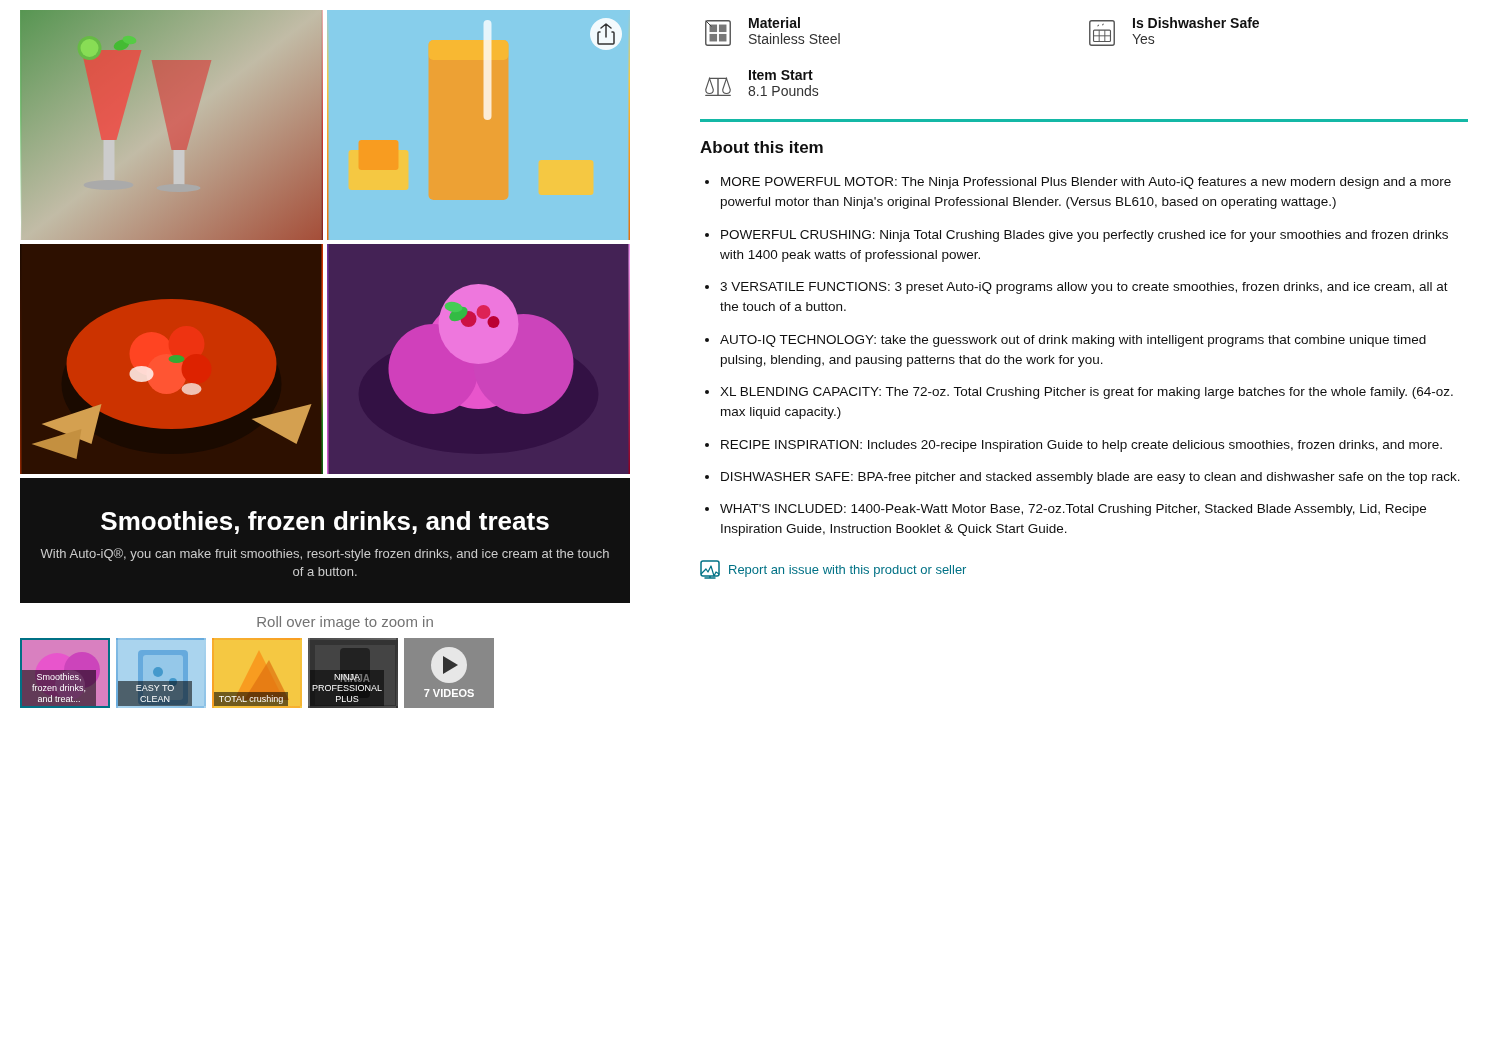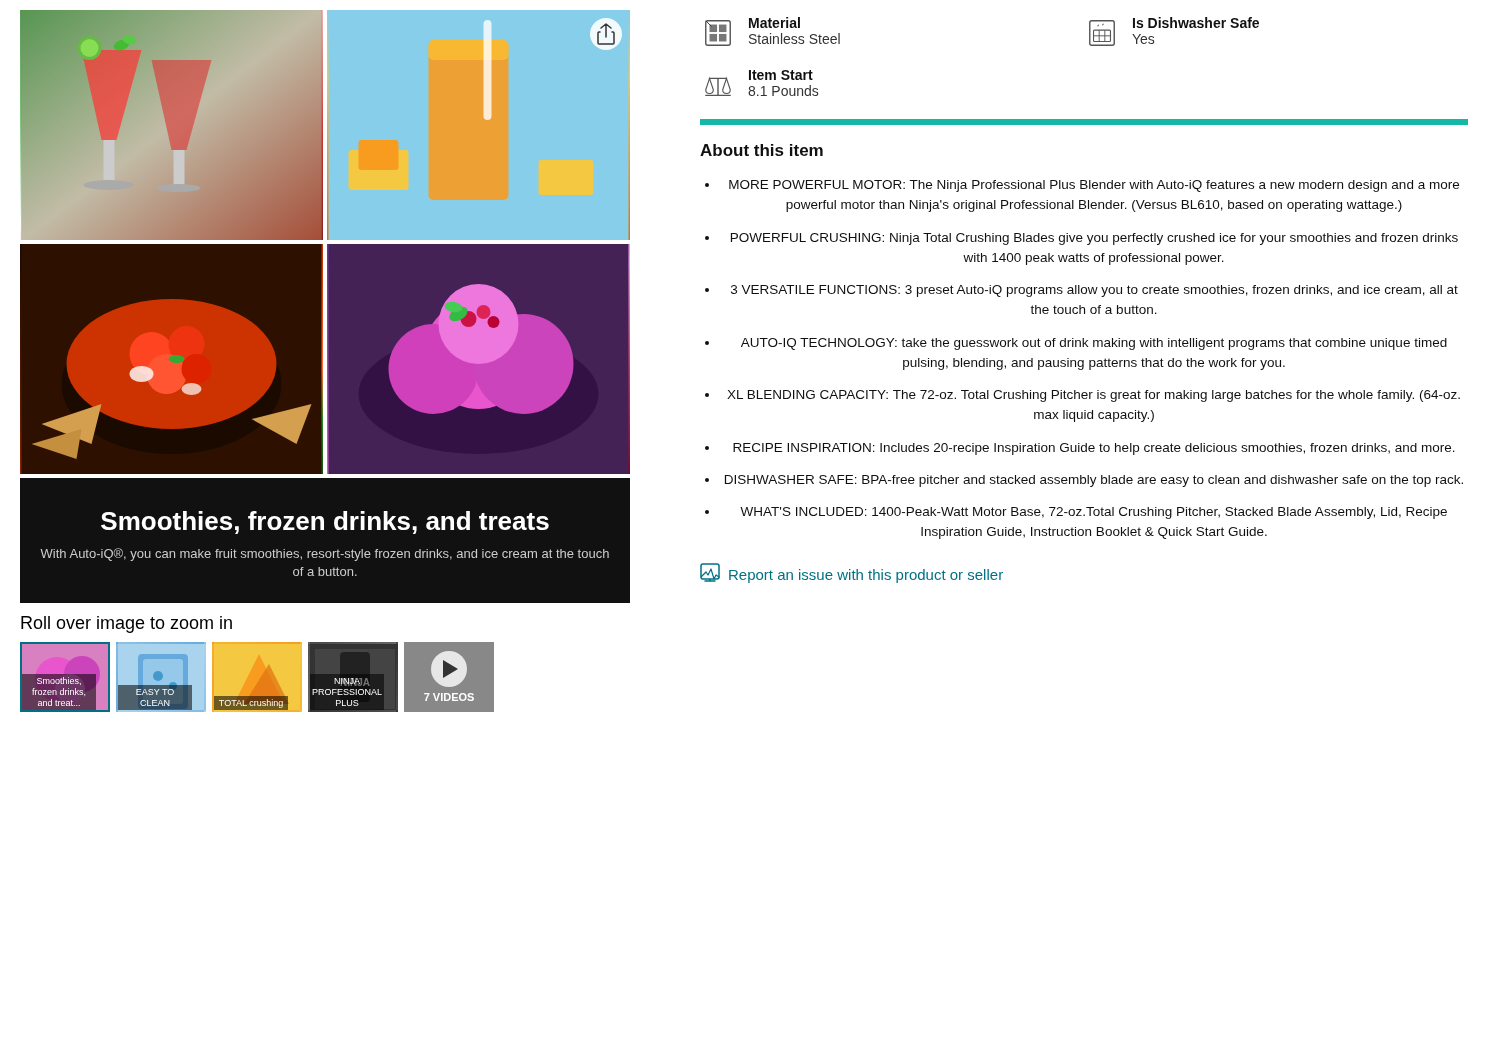--- a/index.html
+++ b/index.html
@@ -49,23 +49,23 @@
       font-size: 26px;
       font-weight: bold;
       margin-bottom: 8px;
     }
     .promo-banner p {
       font-size: 13px;
       color: #ccc;
       line-height: 1.4;
     }
     .rollover-text {
-      text-align: left;
-      color: #000000;
-      font-size: 18px;
+      text-align: center;
+      color: #737373;
+      font-size: 15px;
       margin: 10px 0 8px;
     }
     .thumbnail-strip {
       display: flex;
       gap: 6px;
       align-items: center;
       width: 660px;
       margin-top: 4px;
     }
     .thumbnail {
@@ -136,21 +136,21 @@
 
     
     .right-column {
       flex: 1;
       padding-top: 5px;
     }
     .specs-row {
       display: flex;
       gap: 0;
       margin-bottom: 16px;
-      border-bottom: 6px solid #14b8a6;
+      border-bottom: 3px solid #14b8a6;
       padding-bottom: 16px;
     }
     .spec-group {
       display: flex;
       flex-direction: column;
       gap: 16px;
       flex: 1;
     }
     .spec-item {
       display: flex;
@@ -183,34 +183,33 @@
       font-size: 17px;
       font-weight: bold;
       margin-bottom: 14px;
     }
     .bullet-list {
       list-style: disc;
       padding-left: 20px;
       display: flex;
       flex-direction: column;
       gap: 12px;
-      text-align: center;
     }
     .bullet-list li {
       font-size: 13.5px;
       line-height: 1.5;
       color: #111;
     }
     .report-issue {
       display: flex;
-      align-items: flex-end;
+      align-items: center;
       gap: 8px;
       margin-top: 20px;
       color: #007185;
-      font-size: 15px;
+      font-size: 13px;
       cursor: pointer;
     }
     .report-icon {
       width: 20px;
       height: 20px;
       flex-shrink: 0;
     }
 
     
     .img-margaritas-inner {

